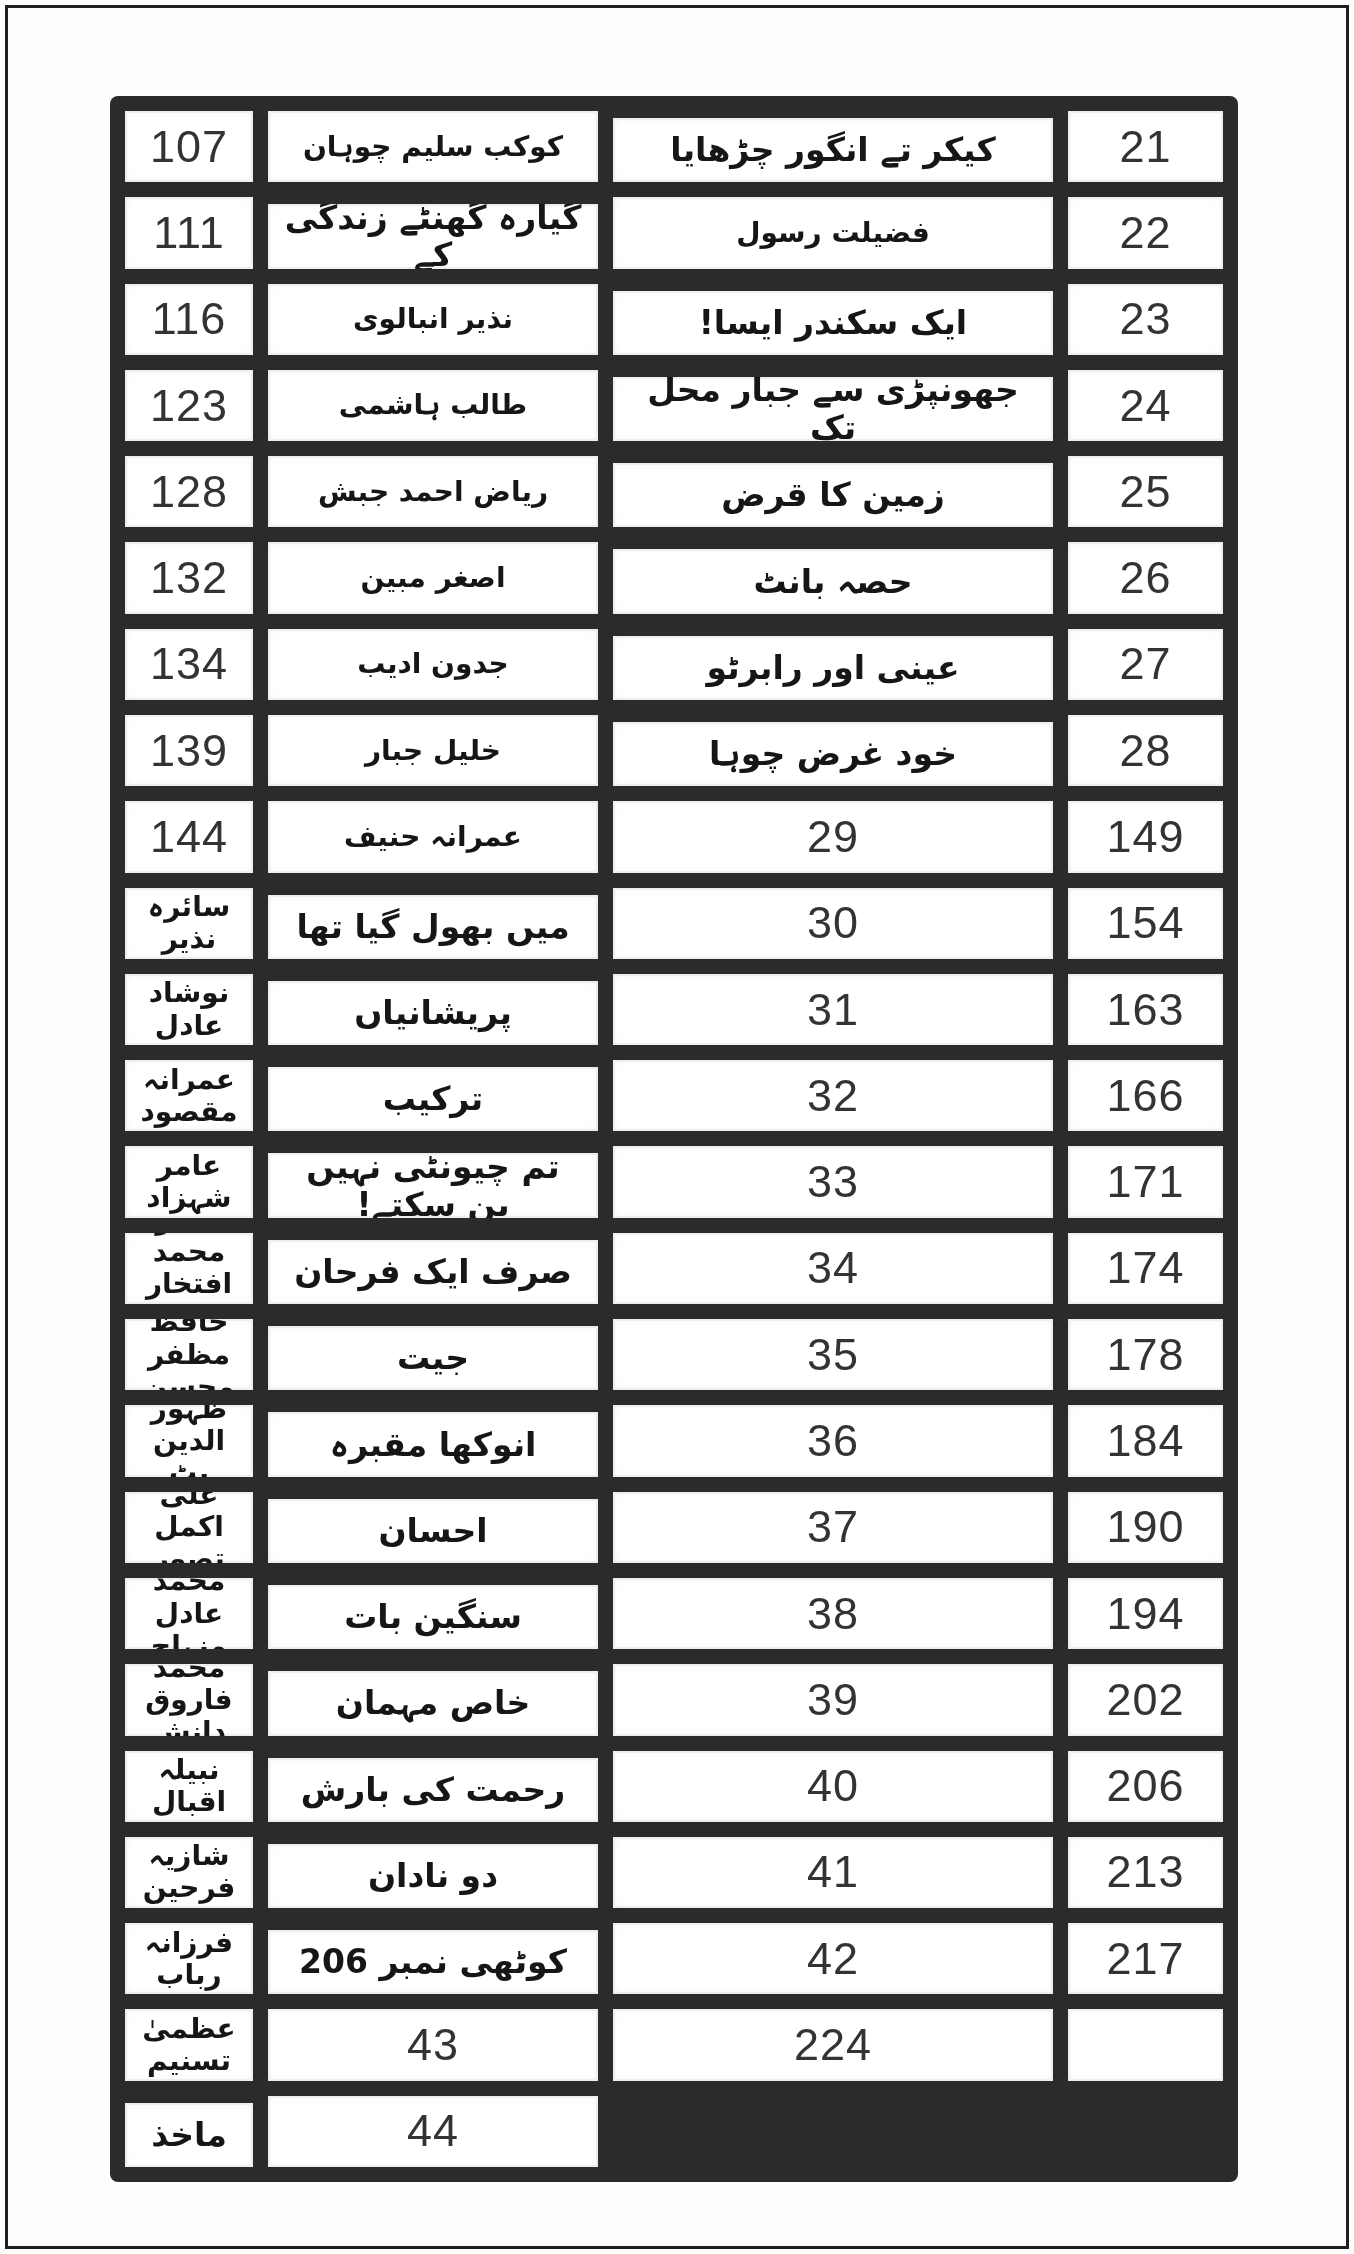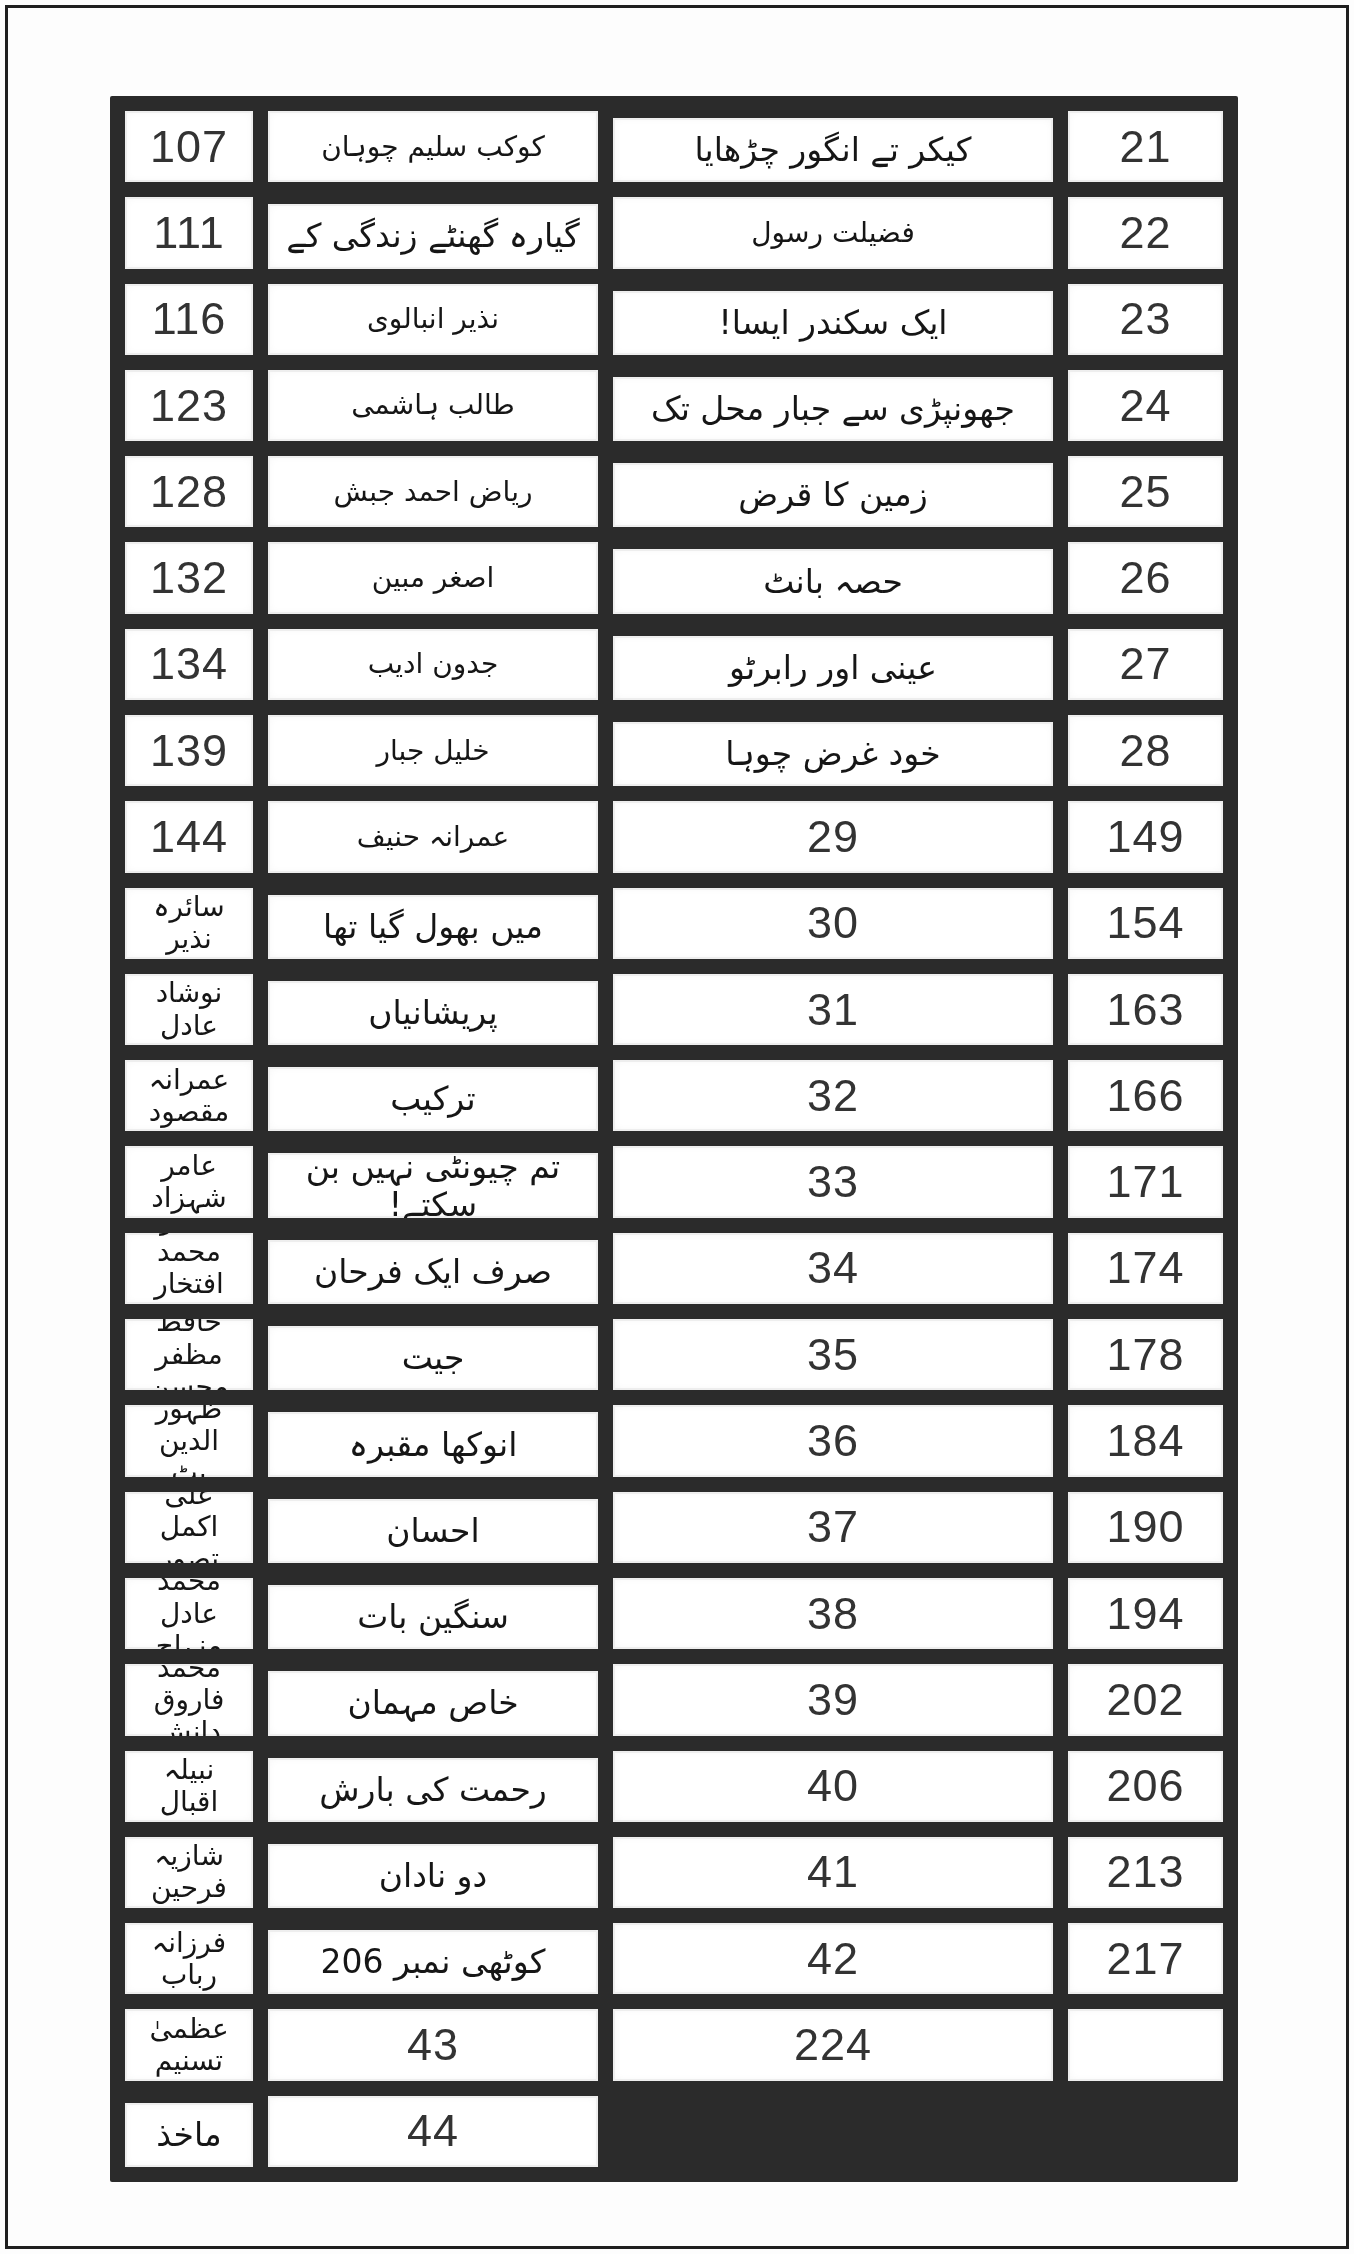--- a/index.html
+++ b/index.html
@@ -27,41 +27,41 @@
     top: 96px;
     width: 1128px;
     height: 2086px;
     box-sizing: border-box;
     background: #2b2b2b;
     display: grid;
     grid-template-columns: 128px 330px 440px 155px;
     grid-auto-rows: 1fr;
     gap: 15px;
     padding: 15px;
-    border-radius: 2px;
+    border-radius: 8px;
   }
   .cell {
     background: #ffffff;
     display: flex;
     align-items: center;
     justify-content: center;
     box-shadow: inset 0 0 0 2px #eeeeee, inset 0 0 8px rgba(0,0,0,0.05);
     overflow: hidden;
   }
   .num {
     font-family: "Liberation Sans", sans-serif;
     font-size: 45px;
     letter-spacing: 1px;
     color: #333333;
   }
   .urdu {
     font-family: "DejaVu Sans", sans-serif;
     direction: rtl;
     unicode-bidi: embed;
-    font-weight: normal;
+    font-weight: bold;
     color: #161616;
     text-align: center;
     line-height: 1.15;
     padding: 2px 12px;
   }
   .author { font-size: 28px; }
   .title  { font-size: 33px; margin-top: 7px; }
 </style>
 </head>
 <body>

